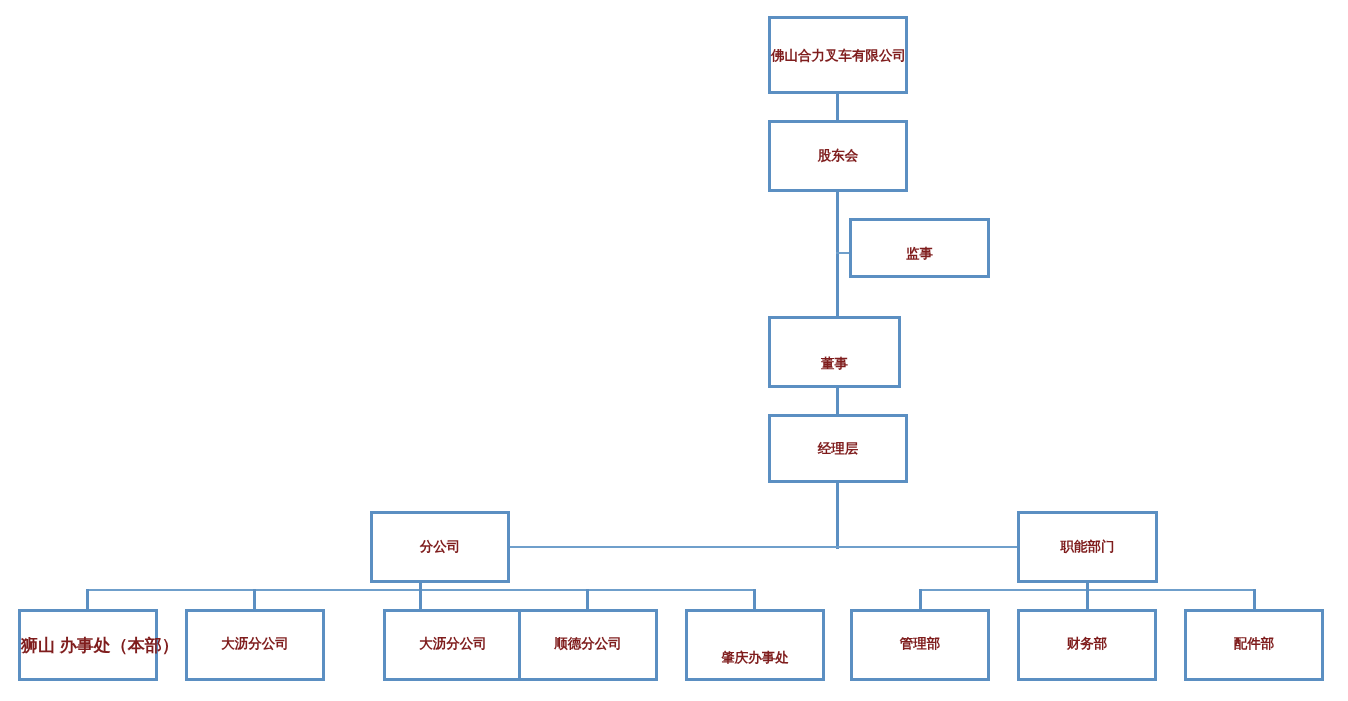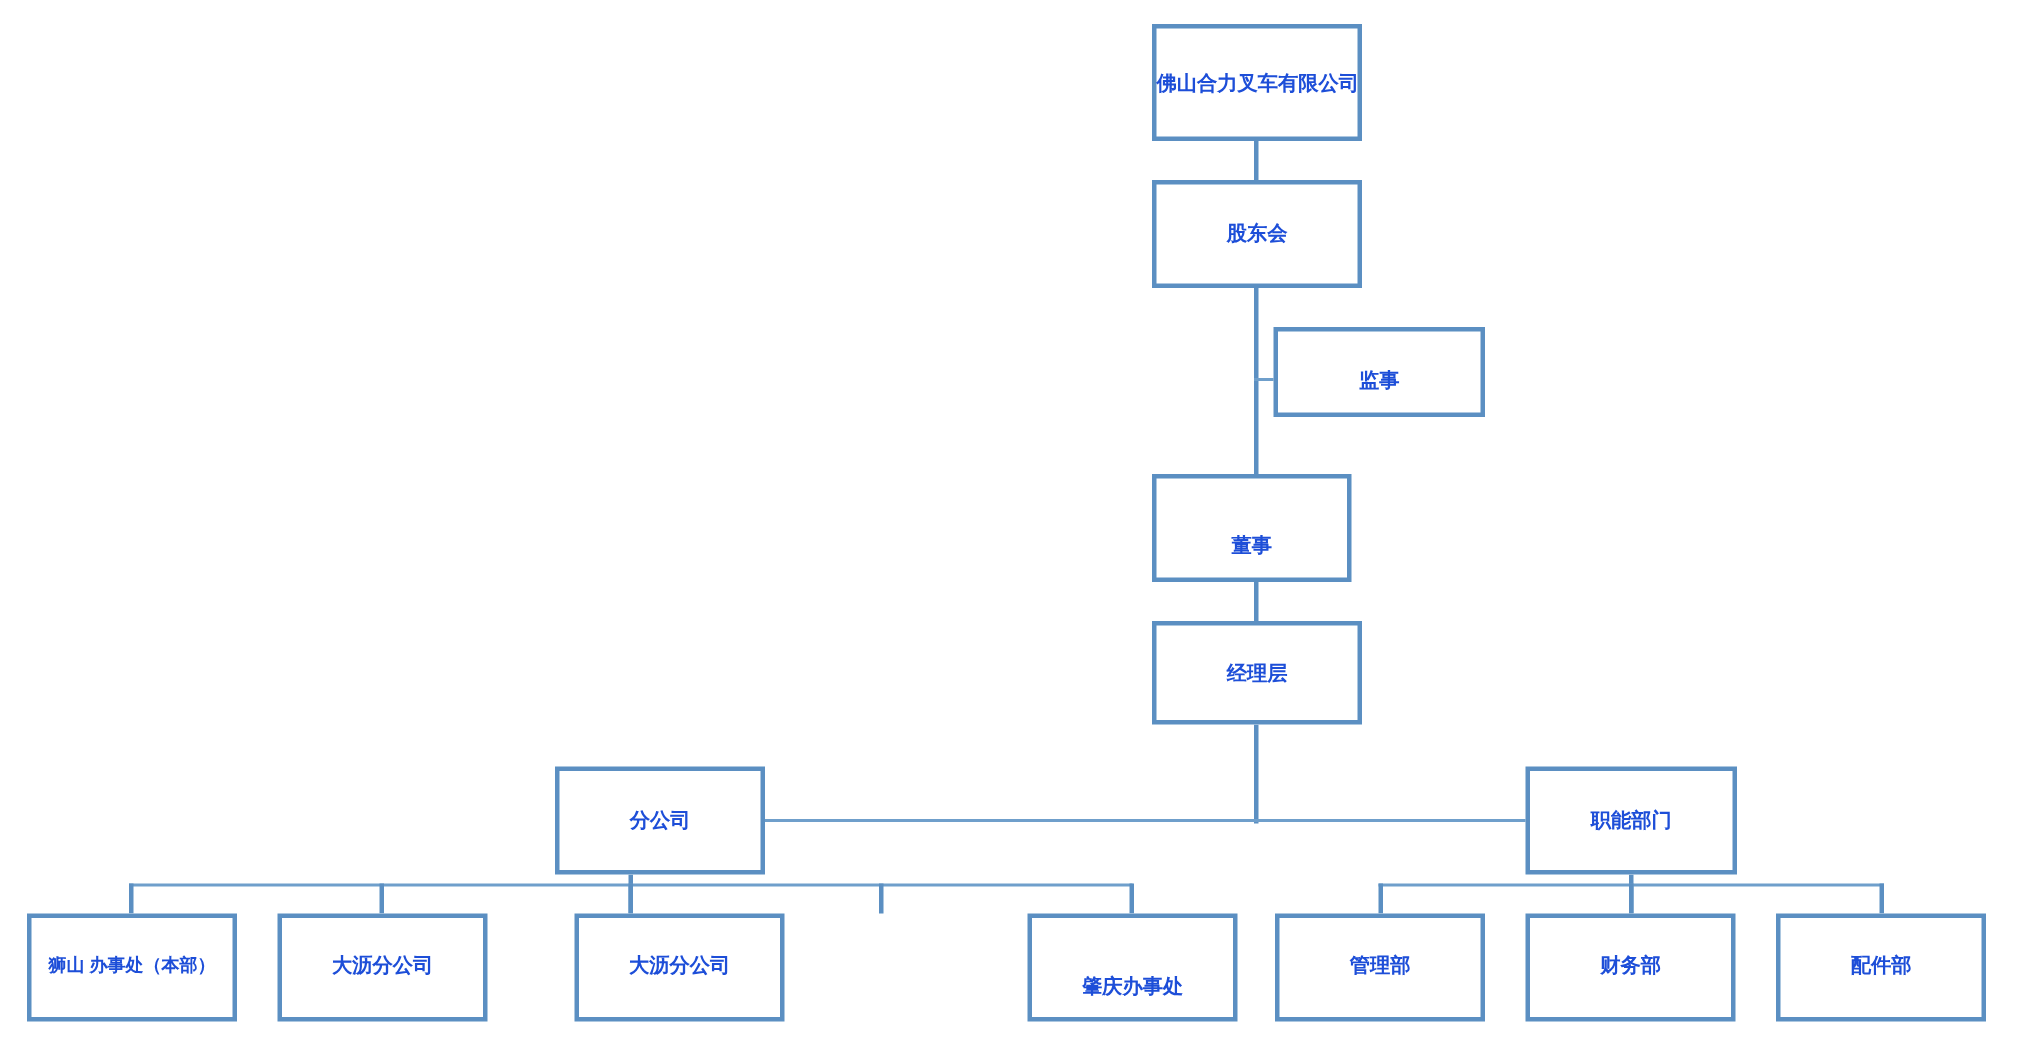--- a/index.html
+++ b/index.html
@@ -26,21 +26,21 @@
     display: flex;
     align-items: flex-start;
     justify-content: center;
     z-index: 3;
   }
   .node .node-label {
     display: block;
     width: 100%;
     text-align: center;
     font-weight: bold;
-    color: #1d4ed8;
+    color: #7f1d1d;
     font-size: 13.5px;
     line-height: 1;
     white-space: nowrap;
   }
   
   .conn {
     position: absolute;
     background: #5b8fc2;
     z-index: 1;
   }
@@ -106,27 +106,30 @@
 
   <div class="node" style="left:370px; top:511px; width:140px; height:72px; padding-top:26px;">
     <span class="node-label">分公司</span>
   </div>
 
   <div class="node" style="left:1017px; top:511px; width:141px; height:72px; padding-top:26px;">
     <span class="node-label">职能部门</span>
   </div>
 
   <div class="node" style="left:18px; top:609px; width:140px; height:72px; padding-top:25px;">
-    <span class="node-label" style="font-size:12px;">狮山 办事处（本部）</span>
+    <span class="node-label" style="font-size:17px;">狮山 办事处（本部）</span>
   </div>
   <div class="node" style="left:185px; top:609px; width:140px; height:72px; padding-top:25px;">
     <span class="node-label">大沥分公司</span>
   </div>
   <div class="node" style="left:351px; top:609px; width:140px; height:72px; padding-top:25px;margin-left:32px;">
     <span class="node-label">大沥分公司</span>
+  </div>
+  <div class="node" style="left:518px; top:609px; width:140px; height:72px; padding-top:25px;">
+    <span class="node-label">顺德分公司</span>
   </div>
   <div class="node" style="left:685px; top:609px; width:140px; height:72px; padding-top:25px;align-items:center;">
     <span class="node-label">肇庆办事处</span>
   </div>
 
   <div class="node" style="left:850px; top:609px; width:140px; height:72px; padding-top:25px;">
     <span class="node-label">管理部</span>
   </div>
   <div class="node" style="left:1017px; top:609px; width:140px; height:72px; padding-top:25px;">
     <span class="node-label">财务部</span>

